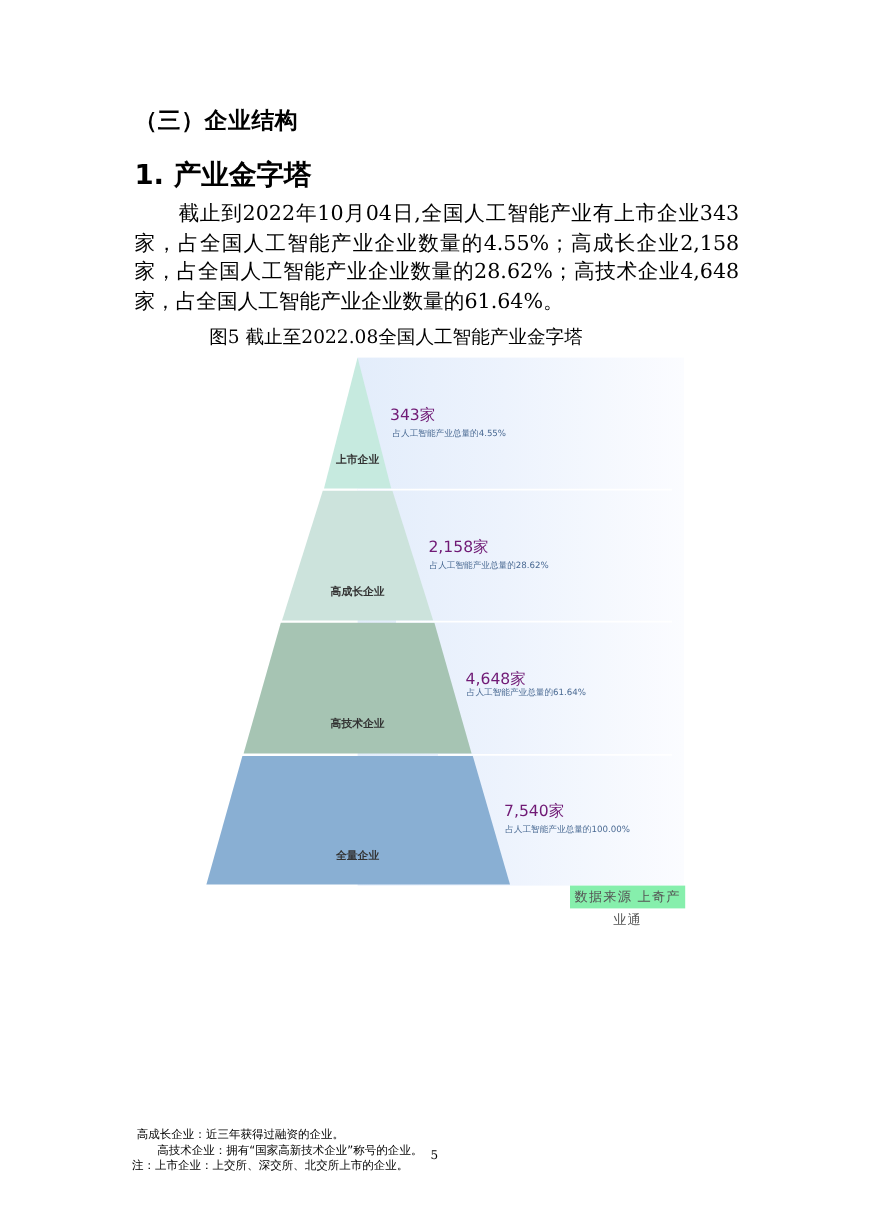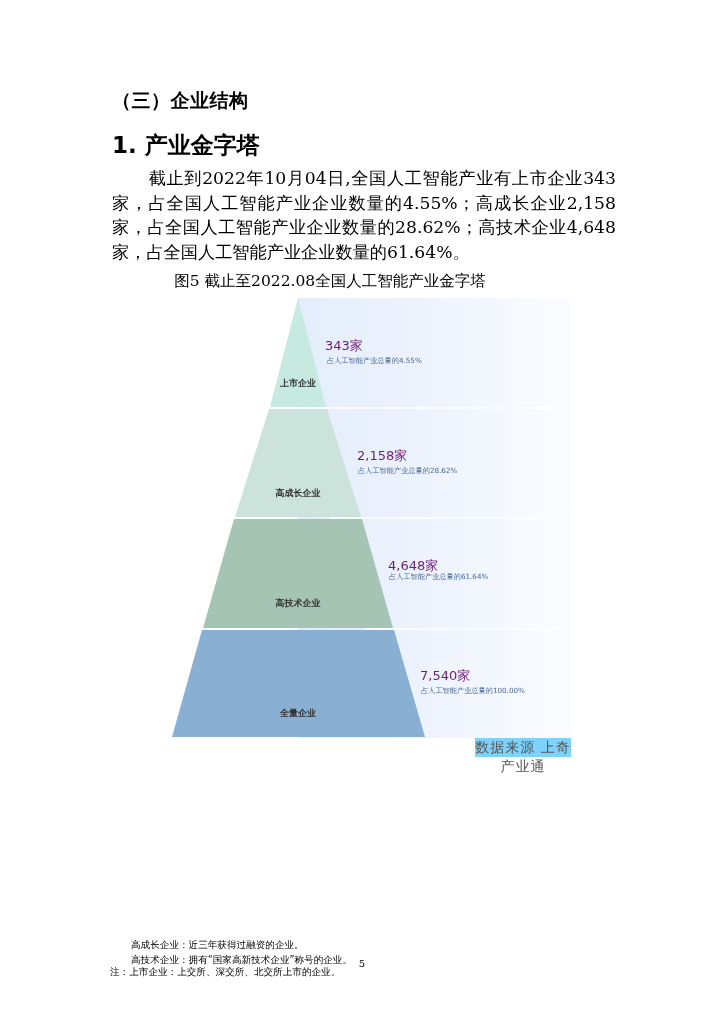--- a/index.html
+++ b/index.html
@@ -8,21 +8,21 @@
   .h1{left:112px;top:88px;font-size:19px;font-weight:bold;letter-spacing:0.5px;}
   .h2{left:112px;top:130px;font-size:23px;font-weight:bold;}
   .para{left:112px;top:166px;width:504px;font-family:"DejaVu Serif",serif;font-size:17.2px;line-height:24.5px;text-align:justify;}
   .para .indent{display:inline-block;width:36px;}
   .figtitle{left:0;width:660px;top:271px;text-align:center;font-family:"DejaVu Serif",serif;font-size:15.5px;}
   .bg{left:298px;top:298px;width:272px;height:440px;background:linear-gradient(90deg,#e3edfb 0%,#edf3fd 45%,#fbfcff 100%);}
   svg.pyr{left:0;top:0;}
   .tierlabel{font-size:9px;font-weight:bold;color:#333;text-align:center;width:120px;}
   .count{font-size:13px;color:#701a75;}
   .pct{font-size:7.2px;color:#4a6a93;}
-  .source{left:475px;top:738px;width:96px;height:19px;background:#7dd3fc;font-size:14px;color:#555;line-height:19px;text-align:center;letter-spacing:1px;}
+  .source{left:475px;top:738px;width:96px;height:19px;background:#86efac;font-size:11px;color:#555;line-height:19px;text-align:center;letter-spacing:1px;}
   .note{font-size:9.6px;color:#000;line-height:15px;}
   .pageno{left:0;width:724px;top:958px;text-align:center;font-size:10px;font-family:"DejaVu Serif",serif;}
 </style>
 </head>
 <body>
 
 <div class="abs h1">（三）企业结构</div>
 <div class="abs h2">1. 产业金字塔</div>
 <div class="abs para"><span class="indent"></span><span>截止到2022年10月04日,全国人工智能产业有上市企业343家，占全国人工智能产业企业数量的4.55%；高成长企业2,158家，占全国人工智能产业企业数量的28.62%；高技术企业4,648家，占全国人工智能产业企业数量的61.64%。</span></div>
 <div class="abs figtitle">图5 截止至2022.08全国人工智能产业金字塔</div>
@@ -49,16 +49,16 @@
 <div class="abs count" style="left:357px;top:447px;">2,158家</div>
 <div class="abs pct" style="left:358px;top:466px;">占人工智能产业总量的28.62%</div>
 <div class="abs count" style="left:388px;top:557px;">4,648家</div>
 <div class="abs pct" style="left:389px;top:572px;">占人工智能产业总量的61.64%</div>
 <div class="abs count" style="left:420px;top:667px;">7,540家</div>
 <div class="abs pct" style="left:421px;top:686px;">占人工智能产业总量的100.00%</div>
 
 <div class="abs source">数据来源 上奇产业通</div>
 
 <div class="abs note" style="left:110px;top:924px;margin-top:40px;">注：上市企业：上交所、深交所、北交所上市的企业。</div>
-<div class="abs note" style="left:131px;top:938px;font-family:Liberation Mono, monospace;">高成长企业：近三年获得过融资的企业。</div>
+<div class="abs note" style="left:114px;top:938px;">高成长企业：近三年获得过融资的企业。</div>
 <div class="abs note" style="left:131px;top:952px;">高技术企业：拥有“国家高新技术企业”称号的企业。</div>
 
 <div class="abs pageno">5</div>
 
 </body></html>

